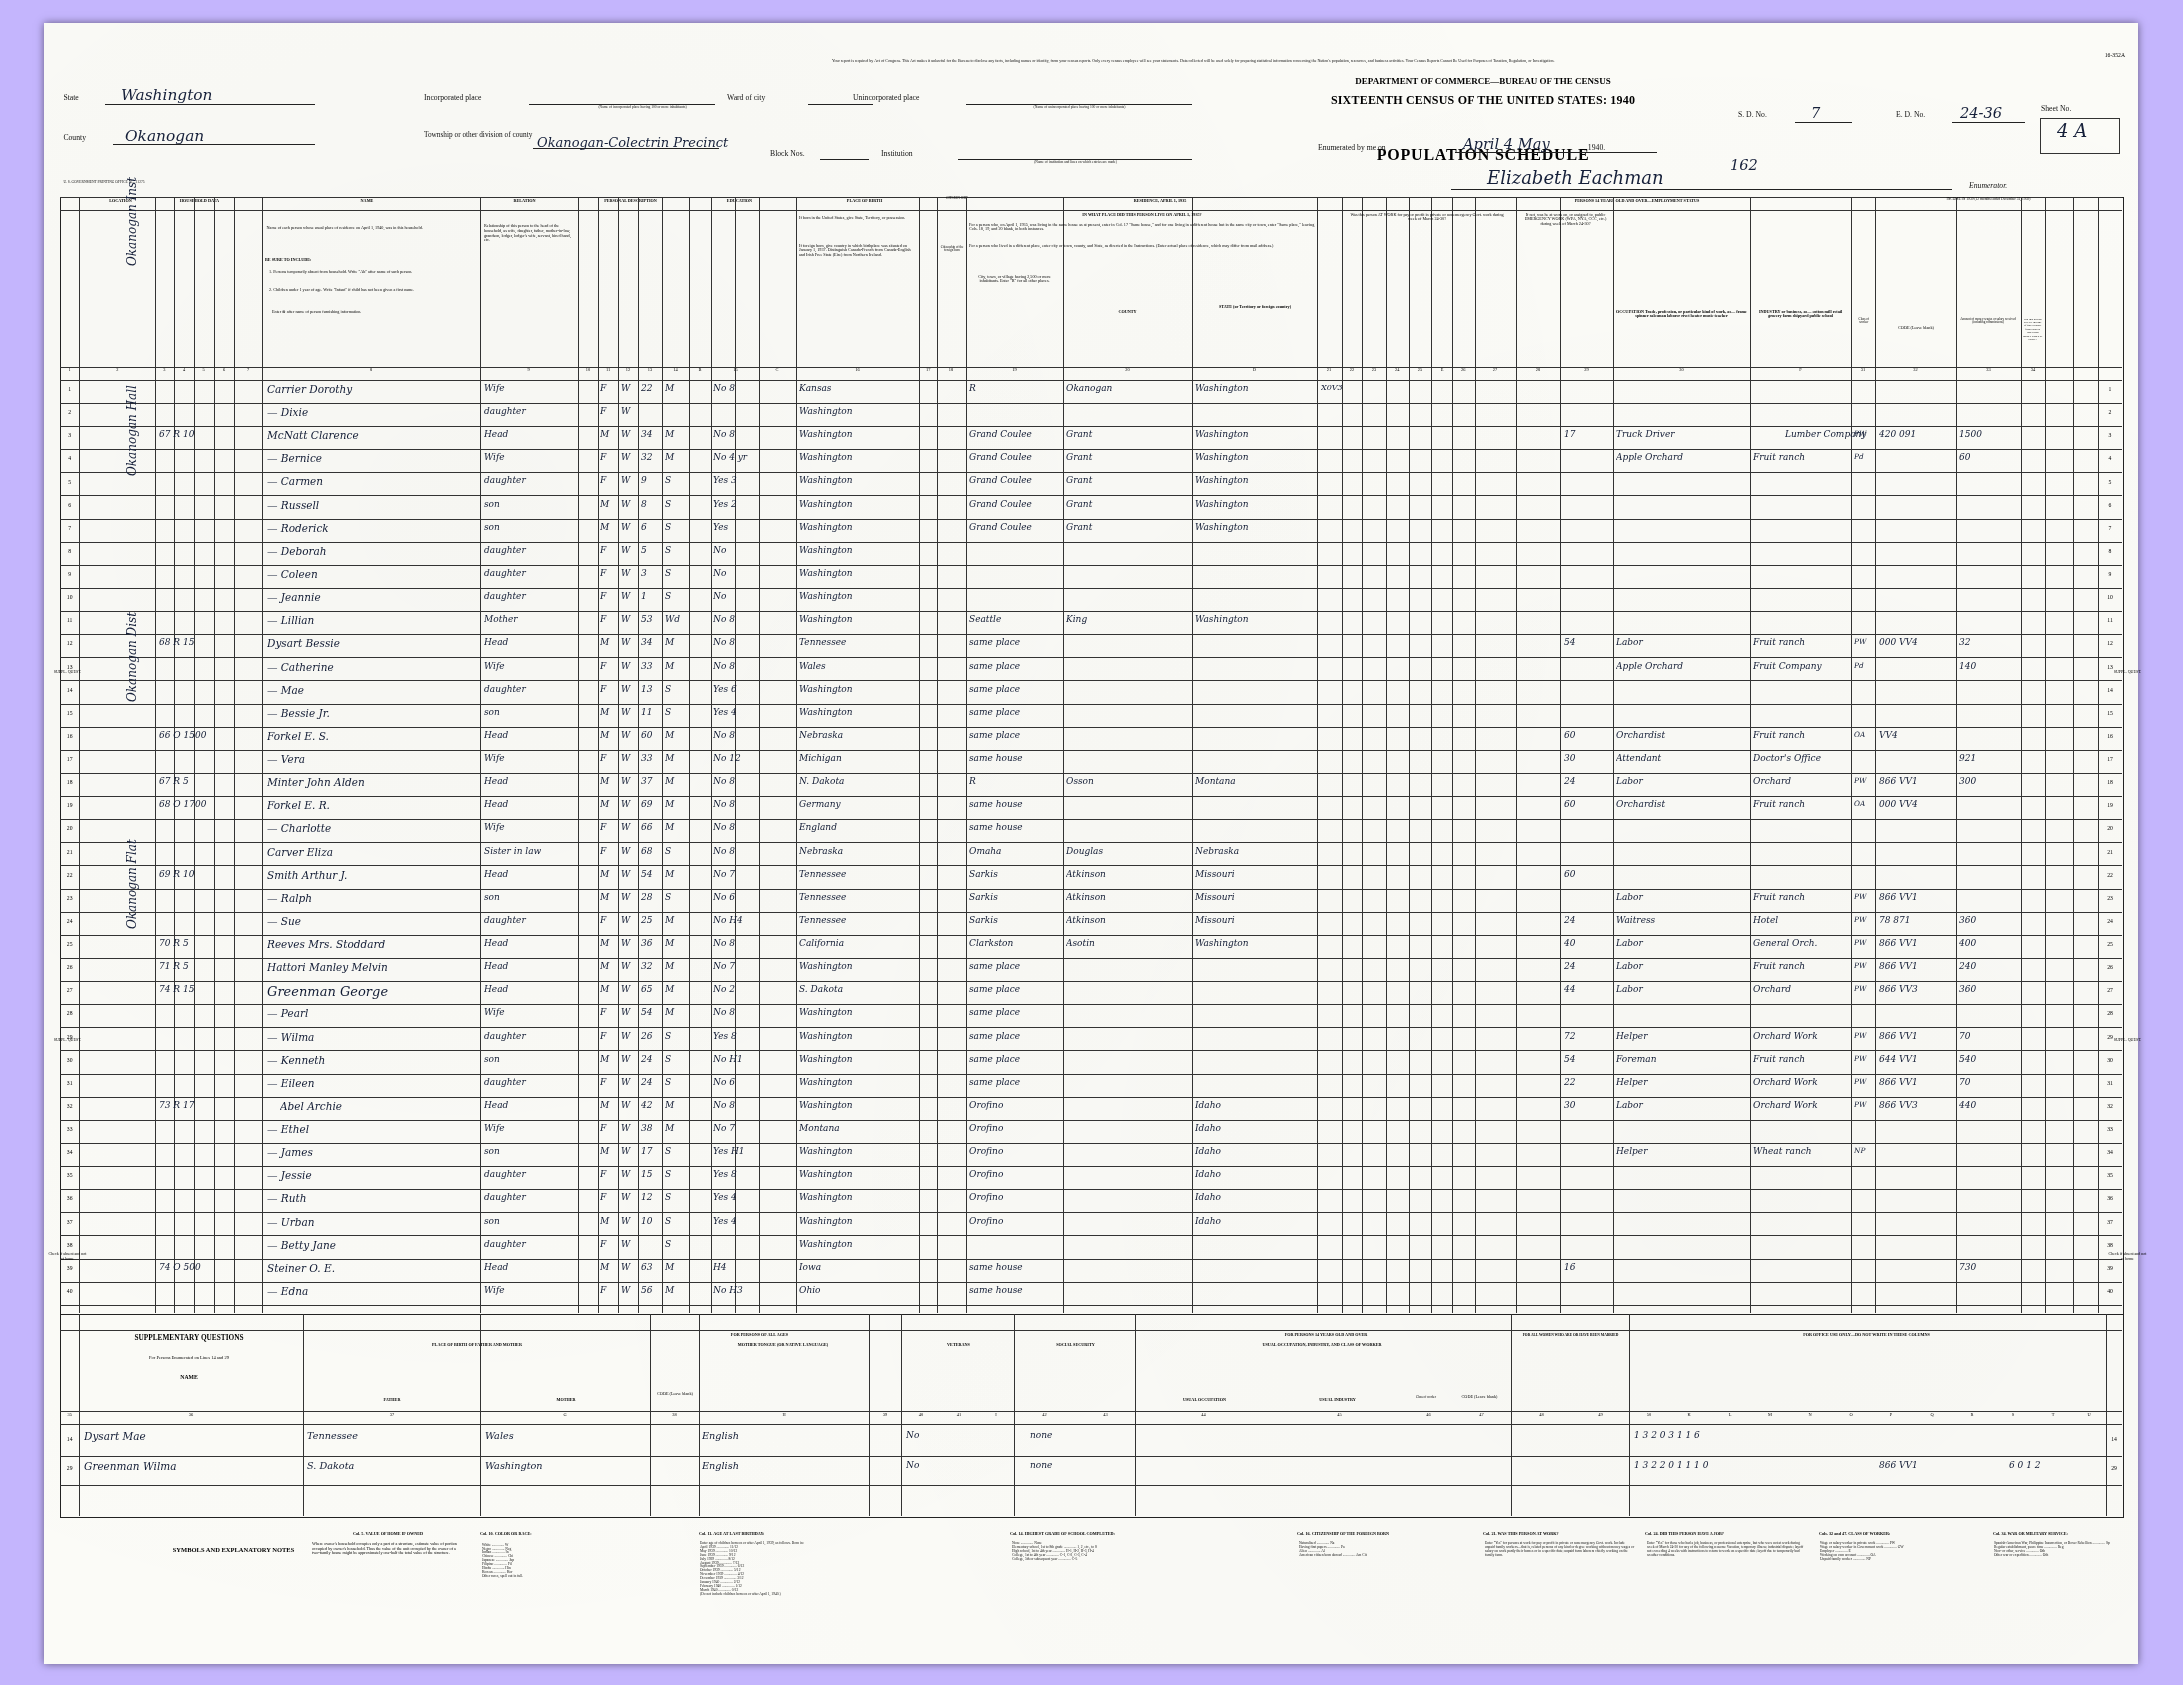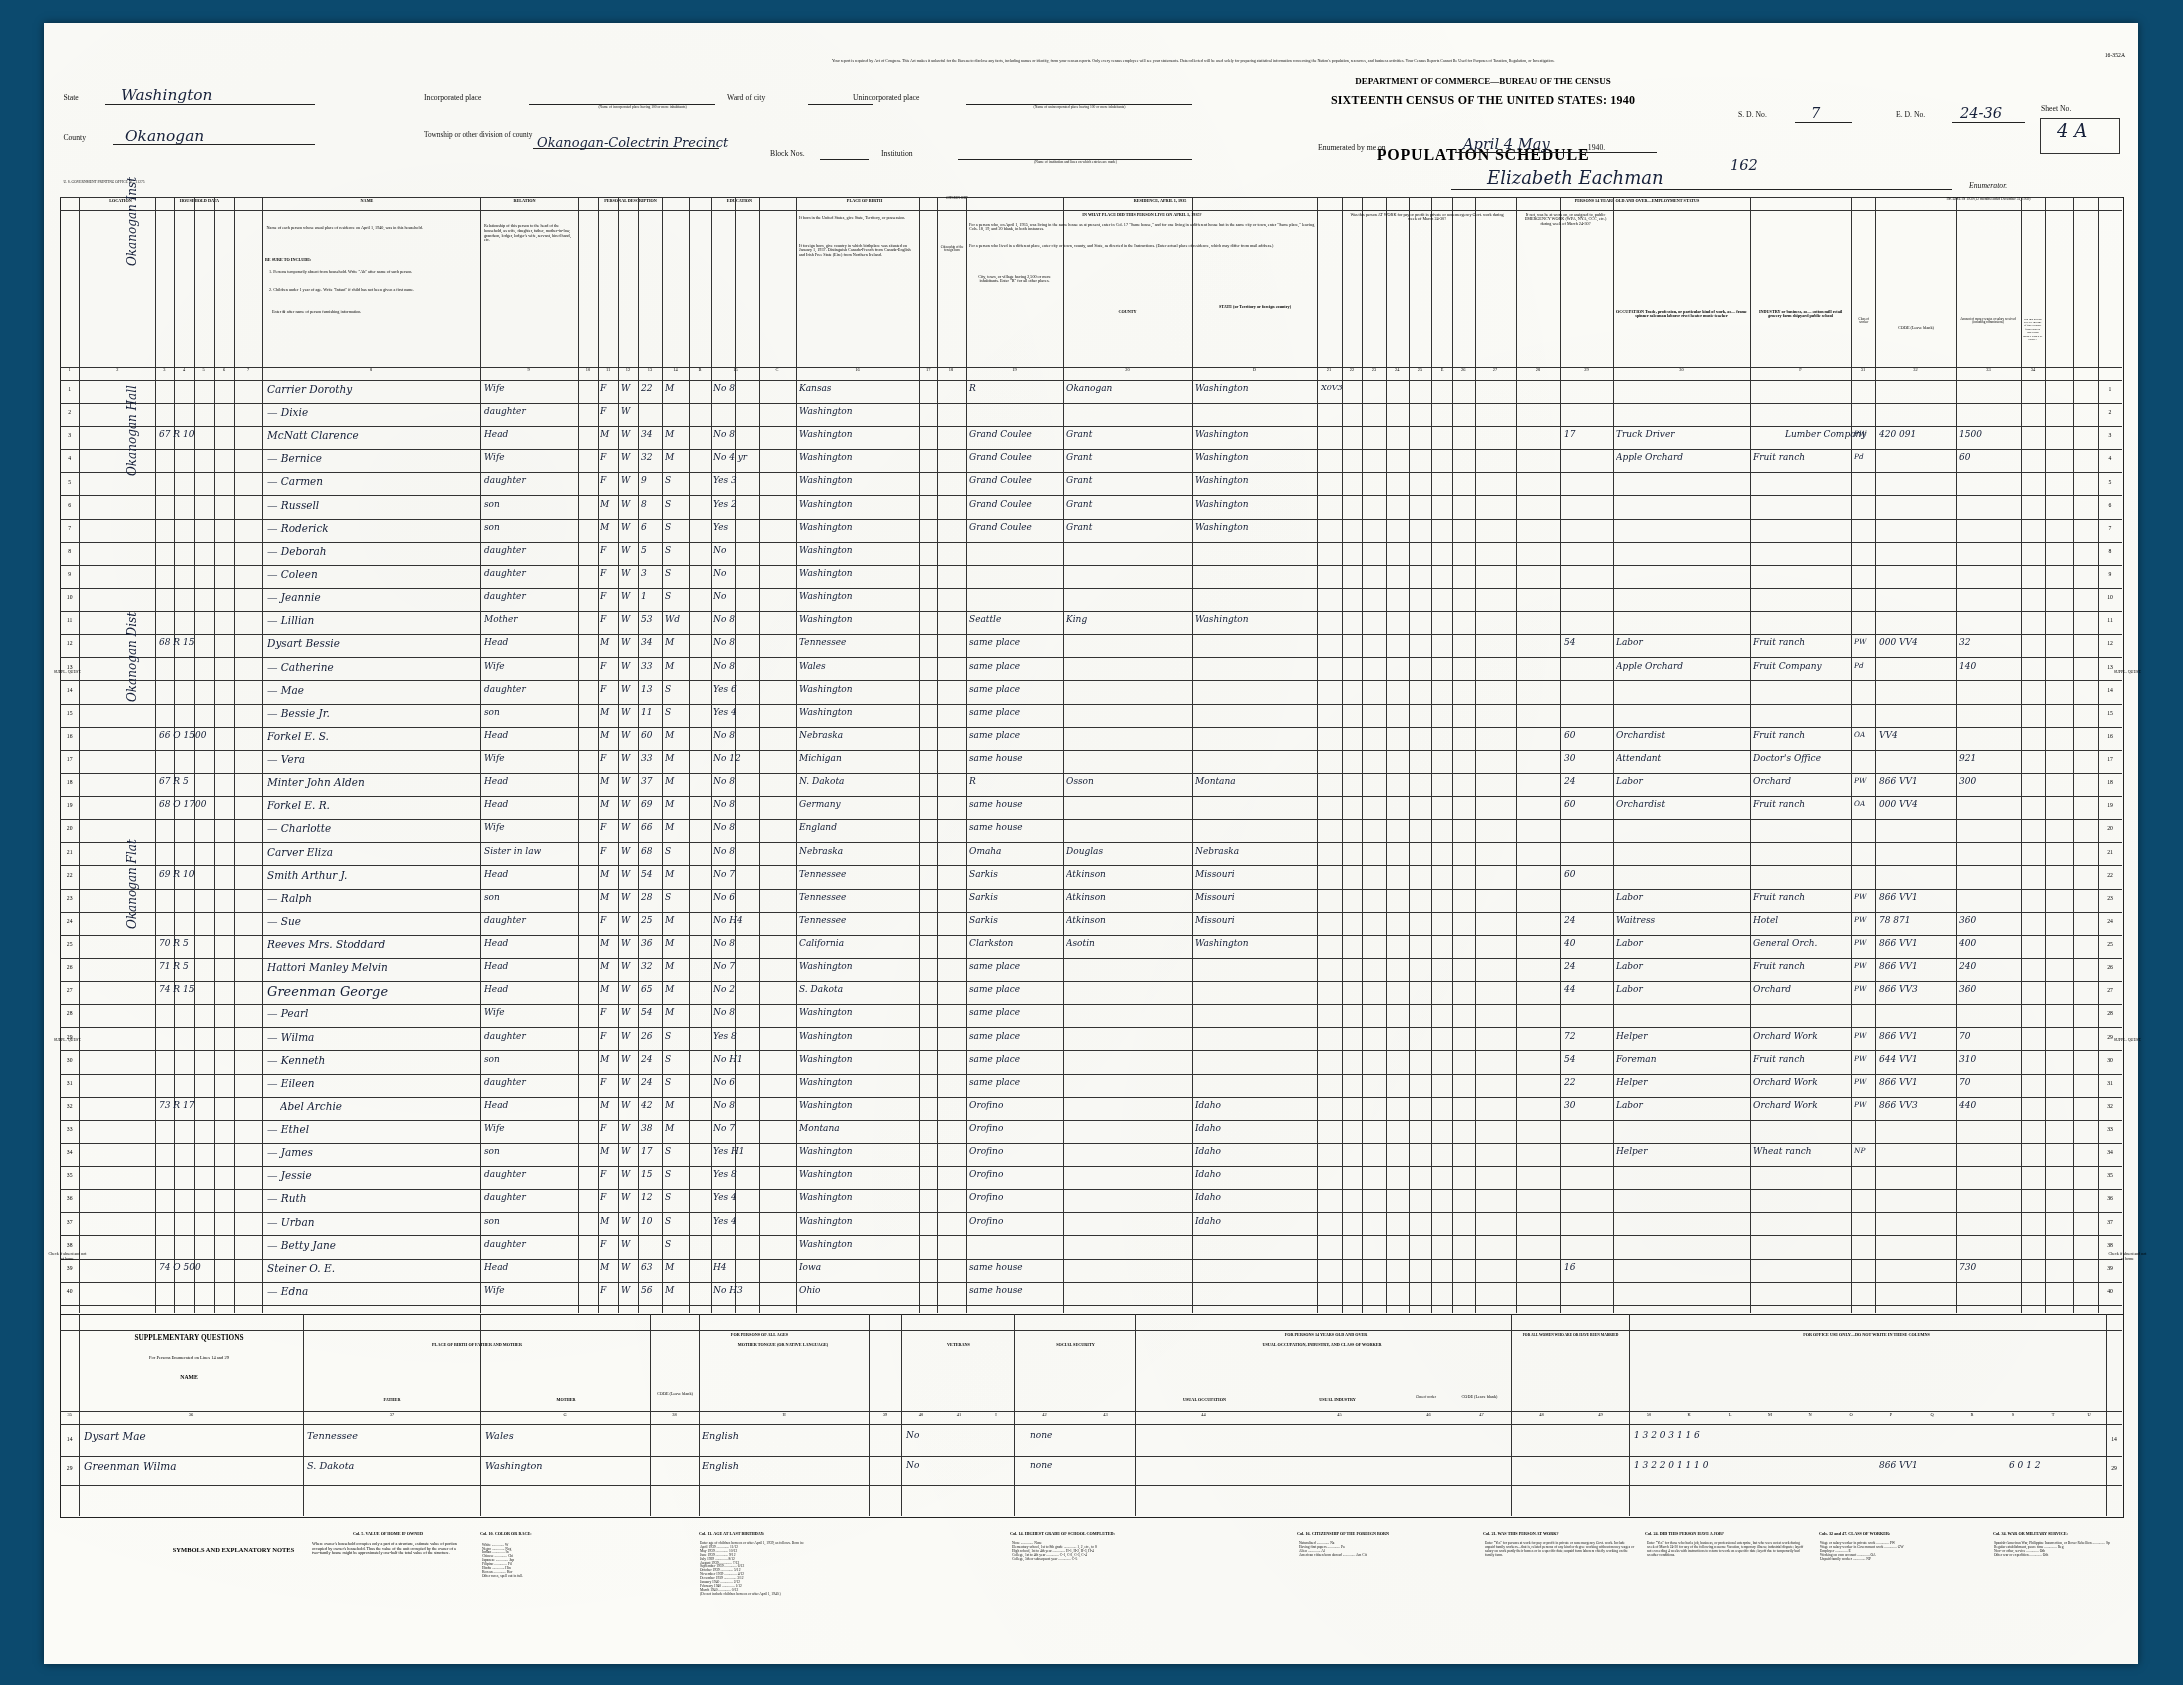--- a/index.html
+++ b/index.html
@@ -1,17 +1,17 @@
 <!DOCTYPE html>
 <html style="font-size:13px"><head>
 <meta charset="utf-8">
 <style>
   html,body{margin:0;padding:0;background:#4a4a4a;}
   body{font-family:"Liberation Sans", sans-serif;}
-  .page{position:relative;width:2183px;height:1686px;background:#0c4a6e;overflow:hidden;text-decoration:underline;}
+  .page{position:relative;width:2183px;height:1686px;background:#c4b5fd;overflow:hidden;text-decoration:underline;}
   .sheet{position:absolute;left:44px;top:22.6px;width:2094px;height:1641px;background:#fbfbf7;box-shadow:0 0 8px rgba(0,0,0,.5);}
   .sheet:before{content:"";position:absolute;inset:0;background:
      radial-gradient(circle at 20% 30%, rgba(0,0,0,.02), transparent 60%),
      radial-gradient(circle at 80% 70%, rgba(0,0,0,.02), transparent 60%);pointer-events:none;}
   .prt{font-family:"Liberation Serif", serif;color:#111;}
   .ttiny{font-size:3.6px;line-height:3.9px;}
   
   .topnote{position:absolute;left:788px;top:36px;width:1019px;font-size:4px;line-height:4.9px;text-align:justify;color:#111;font-family:"Liberation Serif",serif;}
   .formno{position:absolute;right:13px;top:29px;font-size:5.7px;font-family:"Liberation Serif",serif;}
   .lbl{position:absolute;font-family:"Liberation Serif",serif;font-size:7.7px;color:#111;}
@@ -698,21 +698,21 @@
           <div class="cellhw xs" style="left: 581px; top: 857px; width: 21px; font-size: 9px; overflow: hidden;">24</div>
           <div class="cellhw xs" style="left: 605px; top: 857px; width: 22.6px; font-size: 9px; overflow: hidden;">S</div>
           <div class="cellhw xs" style="left: 653px; top: 857px; width: 45px; font-size: 9px; overflow: hidden;">No H1</div>
           <div class="cellhw s" style="left: 739px; top: 857px; width: 118px; font-size: 9px; overflow: hidden;">Washington</div>
           <div class="cellhw xs" style="left: 909px; top: 857px; width: 92px; font-size: 9px; overflow: hidden;">same place</div>
           <div class="cellhw xs" style="left: 1504px; top: 857px; width: 45px; font-size: 9px; overflow: hidden;">54</div>
           <div class="cellhw xs" style="left: 1556px; top: 857px; width: 131px; font-size: 9px; overflow: hidden;">Foreman</div>
           <div class="cellhw xs" style="left: 1693px; top: 857px; width: 95px; font-size: 9px; overflow: hidden;">Fruit ranch</div>
           <div class="cellhw xs" style="left: 1794px; top: 857px; width: 19.4px; font-size: 7.3px; overflow: hidden;">PW</div>
           <div class="cellhw xs" style="left: 1819px; top: 857px; width: 74px; font-size: 9px; overflow: hidden;">644 VV1</div>
-          <div class="cellhw xs" style="left: 1899px; top: 857px; width: 60px; font-size: 9px; overflow: hidden;">310</div>
+          <div class="cellhw xs" style="left: 1899px; top: 857px; width: 60px; font-size: 9px; overflow: hidden;">540</div>
           <div class="hline" style="top: 900px;"></div>
           <div class="colhead" style="left: 0px; top: 884px; width: 19.4px; font-size: 5.7px;">31</div>
           <div class="colhead" style="left: 2038px; top: 884px; width: 24px; font-size: 5.7px;">31</div>
           <div class="cellhw" style="left: 207px; top: 880px; width: 212px; font-size: 10.5px; overflow: hidden;">— Eileen</div>
           <div class="cellhw xs" style="left: 424px; top: 880px; width: 92px; font-size: 9px; overflow: hidden;">daughter</div>
           <div class="cellhw xs" style="left: 540px; top: 880px; width: 18px; font-size: 9px; overflow: hidden;">F</div>
           <div class="cellhw xs" style="left: 561px; top: 880px; width: 18px; font-size: 9px; overflow: hidden;">W</div>
           <div class="cellhw xs" style="left: 581px; top: 880px; width: 21px; font-size: 9px; overflow: hidden;">24</div>
           <div class="cellhw xs" style="left: 605px; top: 880px; width: 22.6px; font-size: 9px; overflow: hidden;">S</div>
           <div class="cellhw xs" style="left: 653px; top: 880px; width: 45px; font-size: 9px; overflow: hidden;">No 6</div>

